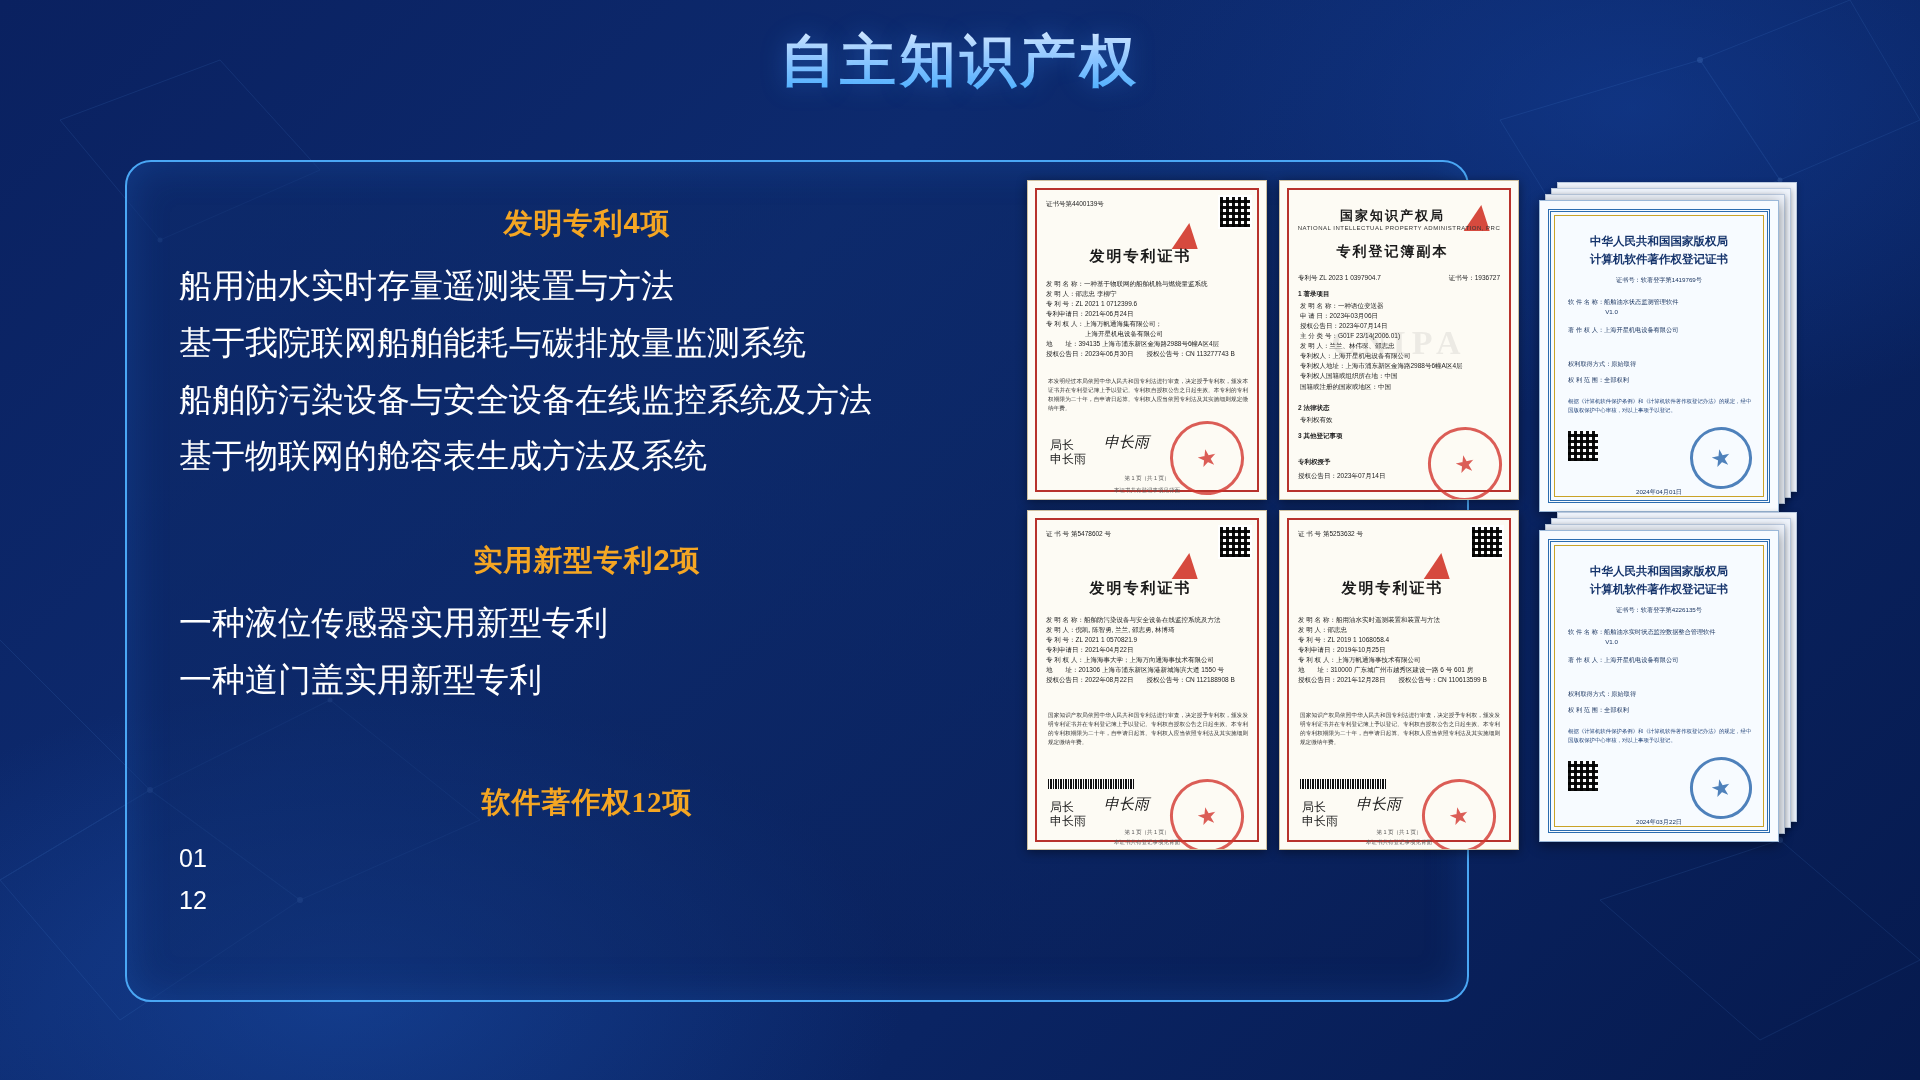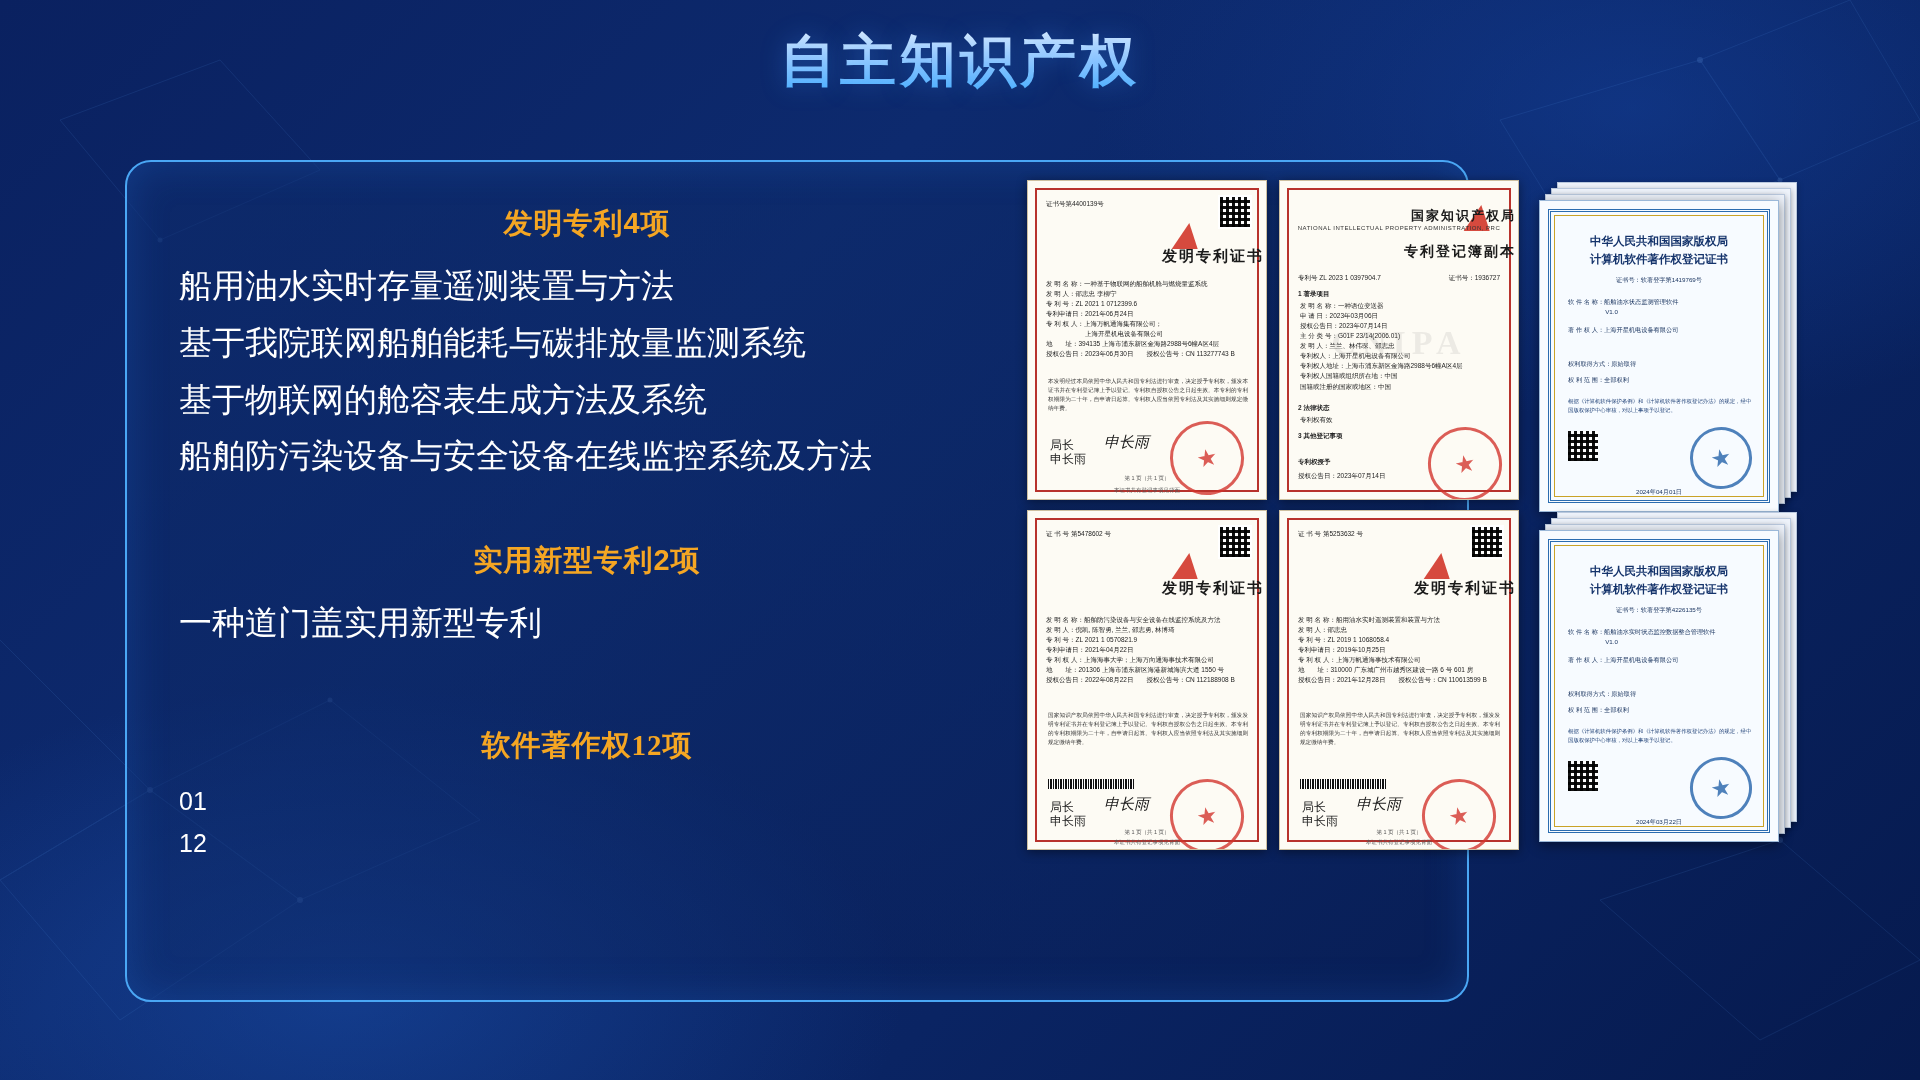--- a/index.html
+++ b/index.html
@@ -94,21 +94,21 @@
           repeating-linear-gradient(0deg,#111 0 3px,#fff 3px 6px);
         background-blend-mode: multiply; border: 2px solid #fff; }
   .logo-tri {
     position: absolute; width: 0; height: 0;
     border-left: 13px solid transparent;
     border-right: 13px solid transparent;
     border-bottom: 26px solid #d23b2e;
     transform: skewX(-10deg);
     opacity: .92;
   }
-  .c-title { position: absolute; left: 0; right: 2px; text-align: right; font-size: 15px; font-weight: 700; color: #1a1a1a; letter-spacing: 2px; }
+  .c-title { position: absolute; left: 0; right: 13px; text-align: center; font-size: 15px; font-weight: 700; color: #1a1a1a; letter-spacing: 2px; }
   .c-subtitle { position:absolute; left:0; right:0; text-align:center; font-size:6px; color:#333; letter-spacing:.5px;}
   .c-field { position: absolute; font-size: 6.5px; color: #222; line-height: 1.55; }
   .c-para { position: absolute; font-size: 5.6px; color: #333; line-height: 1.6; text-align: justify; }
   .c-sign { position: absolute; font-size: 12px; color: #222; }
   .c-hand { position: absolute; font-size: 15px; color: #1a1a1a; font-family: "Liberation Serif", serif; font-style: italic; }
   .c-footer { position: absolute; left: 0; right: 0; text-align: center; font-size: 5.5px; color: #555; }
   .barcode { position: absolute; height: 10px;
     background: repeating-linear-gradient(90deg,#111 0 1px,#fff 1px 2px,#111 2px 4px,#fff 4px 5px); }
   .seal {
     position: absolute; width: 74px; height: 74px; border-radius: 50%;
@@ -168,26 +168,27 @@
 <div class="title">自主知识产权</div>
 
 <div class="panel">
 
   <div class="left-col">
 
     <div class="group g1">
       <div class="group-heading">发明专利4项</div>
       <div class="item">船用油水实时存量遥测装置与方法</div>
       <div class="item">基于我院联网船舶能耗与碳排放量监测系统</div>
+      <div class="item">船舶防污染设备与安全设备在线监控系统及方法</div>
       <div class="item">基于物联网的舱容表生成方法及系统</div>
-      <div class="item">船舶防污染设备与安全设备在线监控系统及方法</div>
     </div>
 
     <div class="group g2">
       <div class="group-heading">实用新型专利2项</div>
+      <div class="item">一种液位传感器实用新型专利</div>
       <div class="item">一种道门盖实用新型专利</div>
     </div>
 
     <div class="group g3 num-list">
       <div class="group-heading">软件著作权12项</div>
       <div class="item">01</div>
       <div class="item">12</div>
     </div>
 
   </div>

